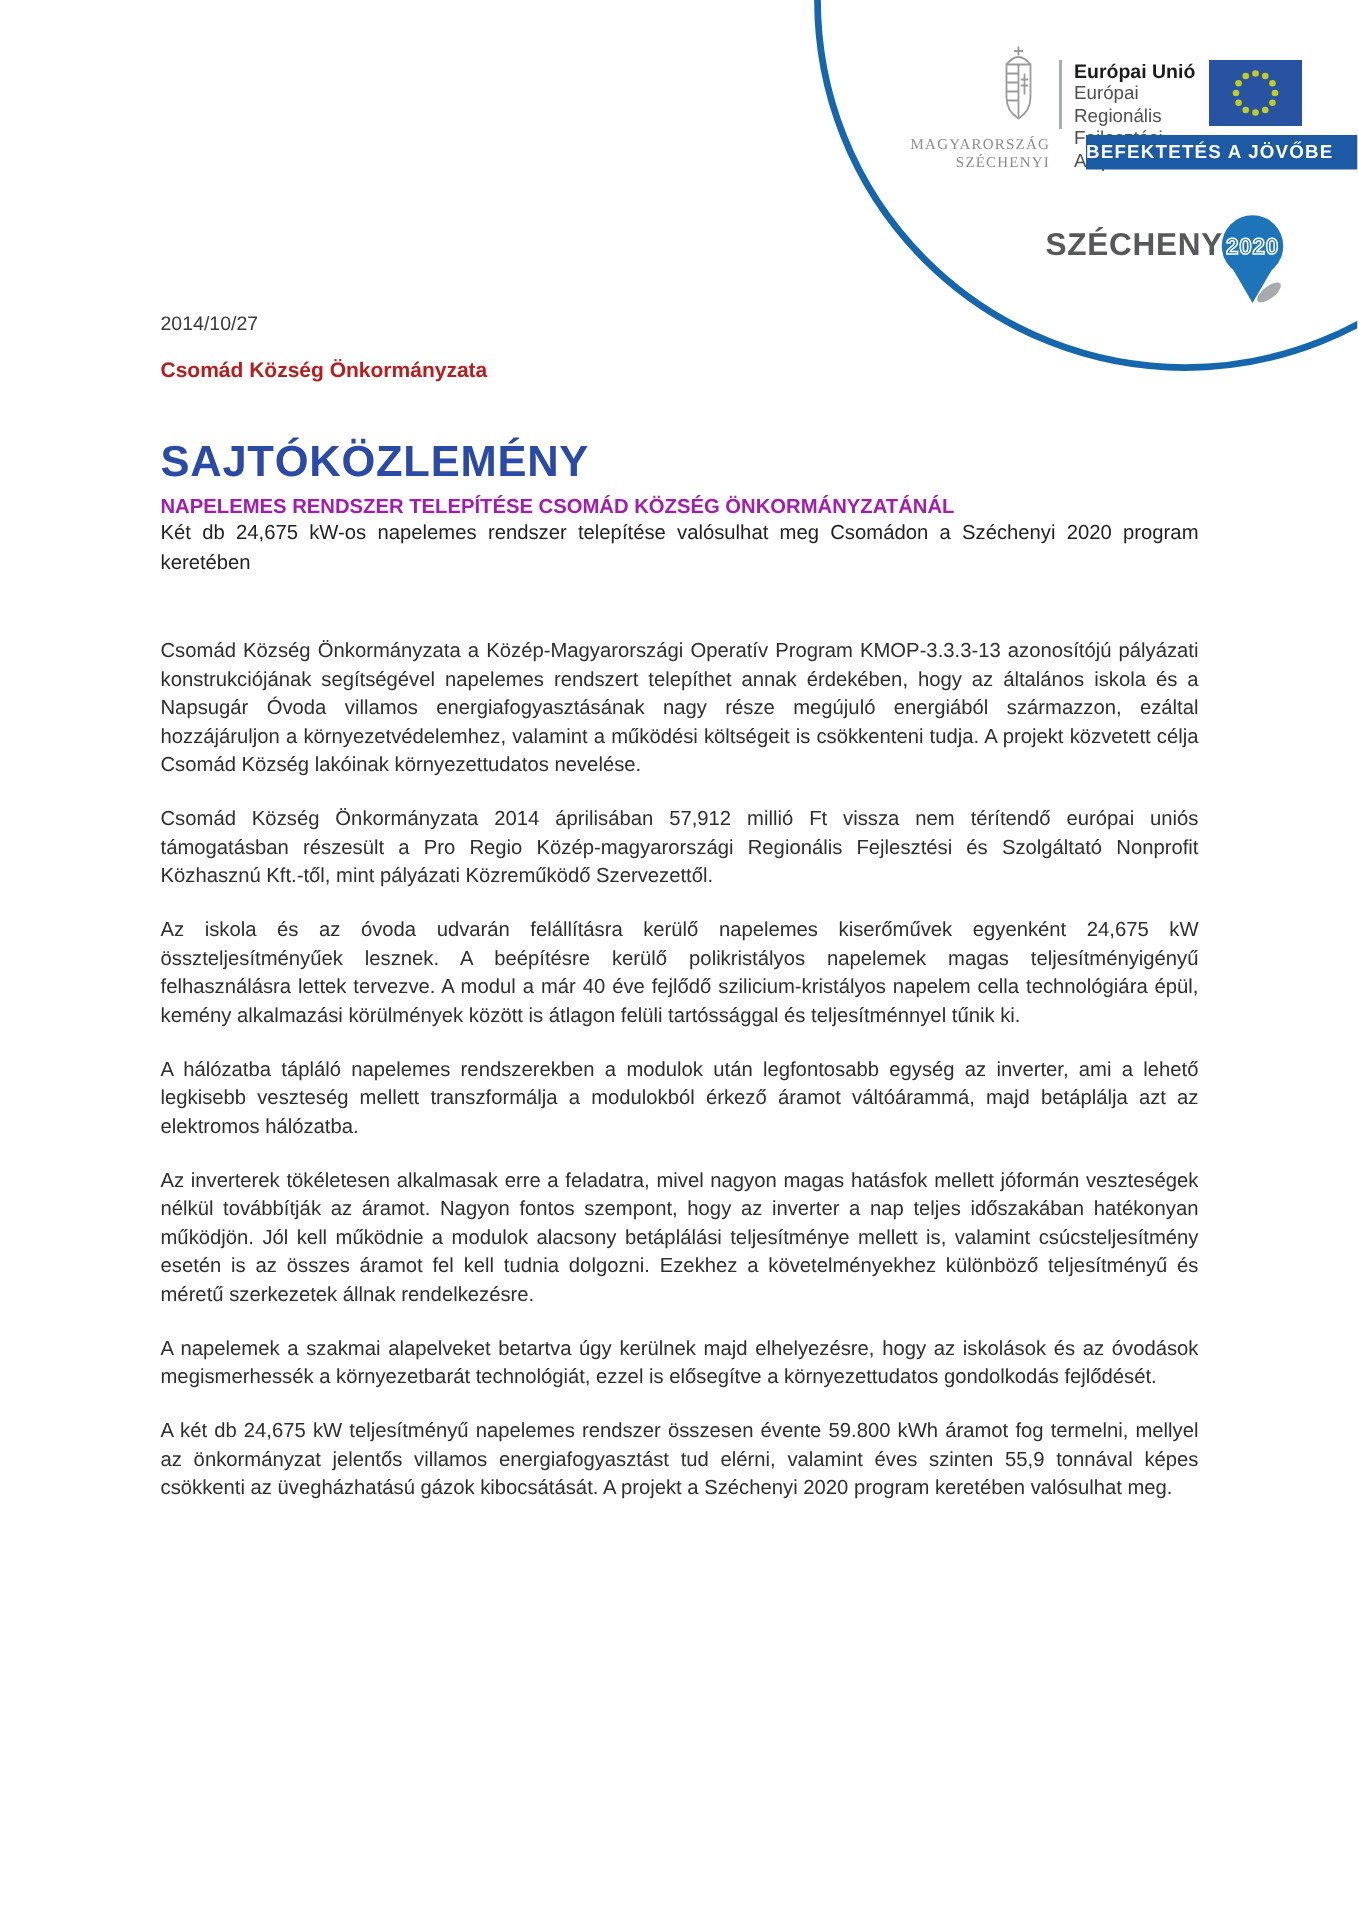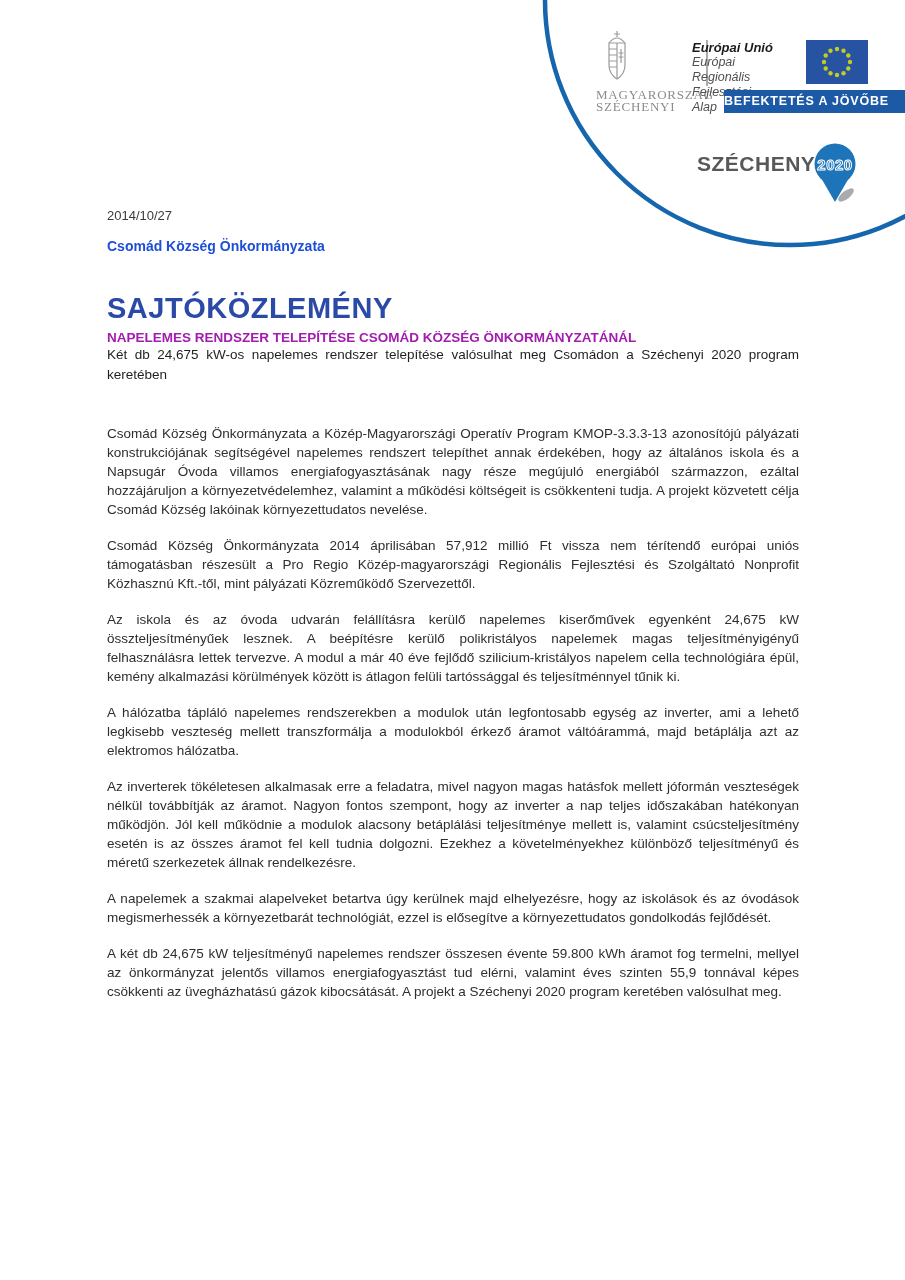--- a/index.html
+++ b/index.html
@@ -8,51 +8,51 @@
     position:relative;
     width:905px;height:1280px;
     background:#ffffff;
     font-family:"Liberation Sans", sans-serif;
     overflow:hidden;
   }
   
   .arc-svg{position:absolute;left:0;top:0;}
   .gov-logo{
     position:absolute;left:596px;top:30px;width:104px;
-    text-align:left;color:#8C8C8C;
+    text-align:right;color:#8C8C8C;
     font-family:"Liberation Serif", serif;
-    font-size:13px;line-height:12.5px;letter-spacing:0.8px;
+    font-size:10px;line-height:12.5px;letter-spacing:0.8px;
   }
   .gov-logo .gov-text{margin-top:2px;}
   .hdr-divider{
     position:absolute;left:706px;top:40px;width:2px;height:46px;
     background:#a8adb2;
   }
   .eu-block{
-    position:absolute;left:692px;top:40px;width:86px;
-    color:#4F4F4F;font-size:12.5px;line-height:15px;font-style:italic;
+    position:absolute;left:716px;top:40px;width:86px;
+    color:#4F4F4F;font-size:12.5px;line-height:15px;
   }
   .eu-block .eu-l1{font-weight:bold;font-size:13px;color:#1b1b1b;}
   .eu-flag{position:absolute;left:806px;top:40px;}
   .invest-banner{
     position:absolute;left:704px;top:90px;width:184px;height:23px;
     background:#1D5AA6;color:#ffffff;
     font-size:12.5px;font-weight:bold;letter-spacing:0.8px;
     line-height:23px;text-align:left;margin-left:20px;
   }
   .szechenyi{position:absolute;left:697px;top:150px;width:180px;}
   .szechenyi-word{
     position:absolute;left:0;top:2px;
     font-size:21px;font-weight:bold;color:#57585A;letter-spacing:0.5px;
   }
   .szechenyi-pin{position:absolute;left:116px;top:-7px;}
   
   .content{position:absolute;left:107px;top:197px;width:692px;color:#2e2e2e;}
   .press-date{font-size:13px;line-height:14px;margin:12px 0 16px;color:#3a3a3a;}
-  .org-name{font-size:14px;line-height:15px;font-weight:bold;margin:16px 0 39px;color:#1d4ed8;}
+  .org-name{font-size:14px;line-height:15px;font-weight:bold;margin:16px 0 39px;color:#b91c1c;}
   .doc-title{
     font-size:29px;line-height:30px;font-weight:bold;
     color:#2B4AA8;letter-spacing:0.5px;margin:0 0 7px;
   }
   .headline{font-size:13.5px;line-height:15px;font-weight:bold;color:#a21caf;margin:0 0 0;}
   .lead{
     font-size:13.5px;line-height:19.5px;font-weight:normal;color:#1f1f1f;
     text-align:justify;margin:0 0 40px;
   }
   .body p{

